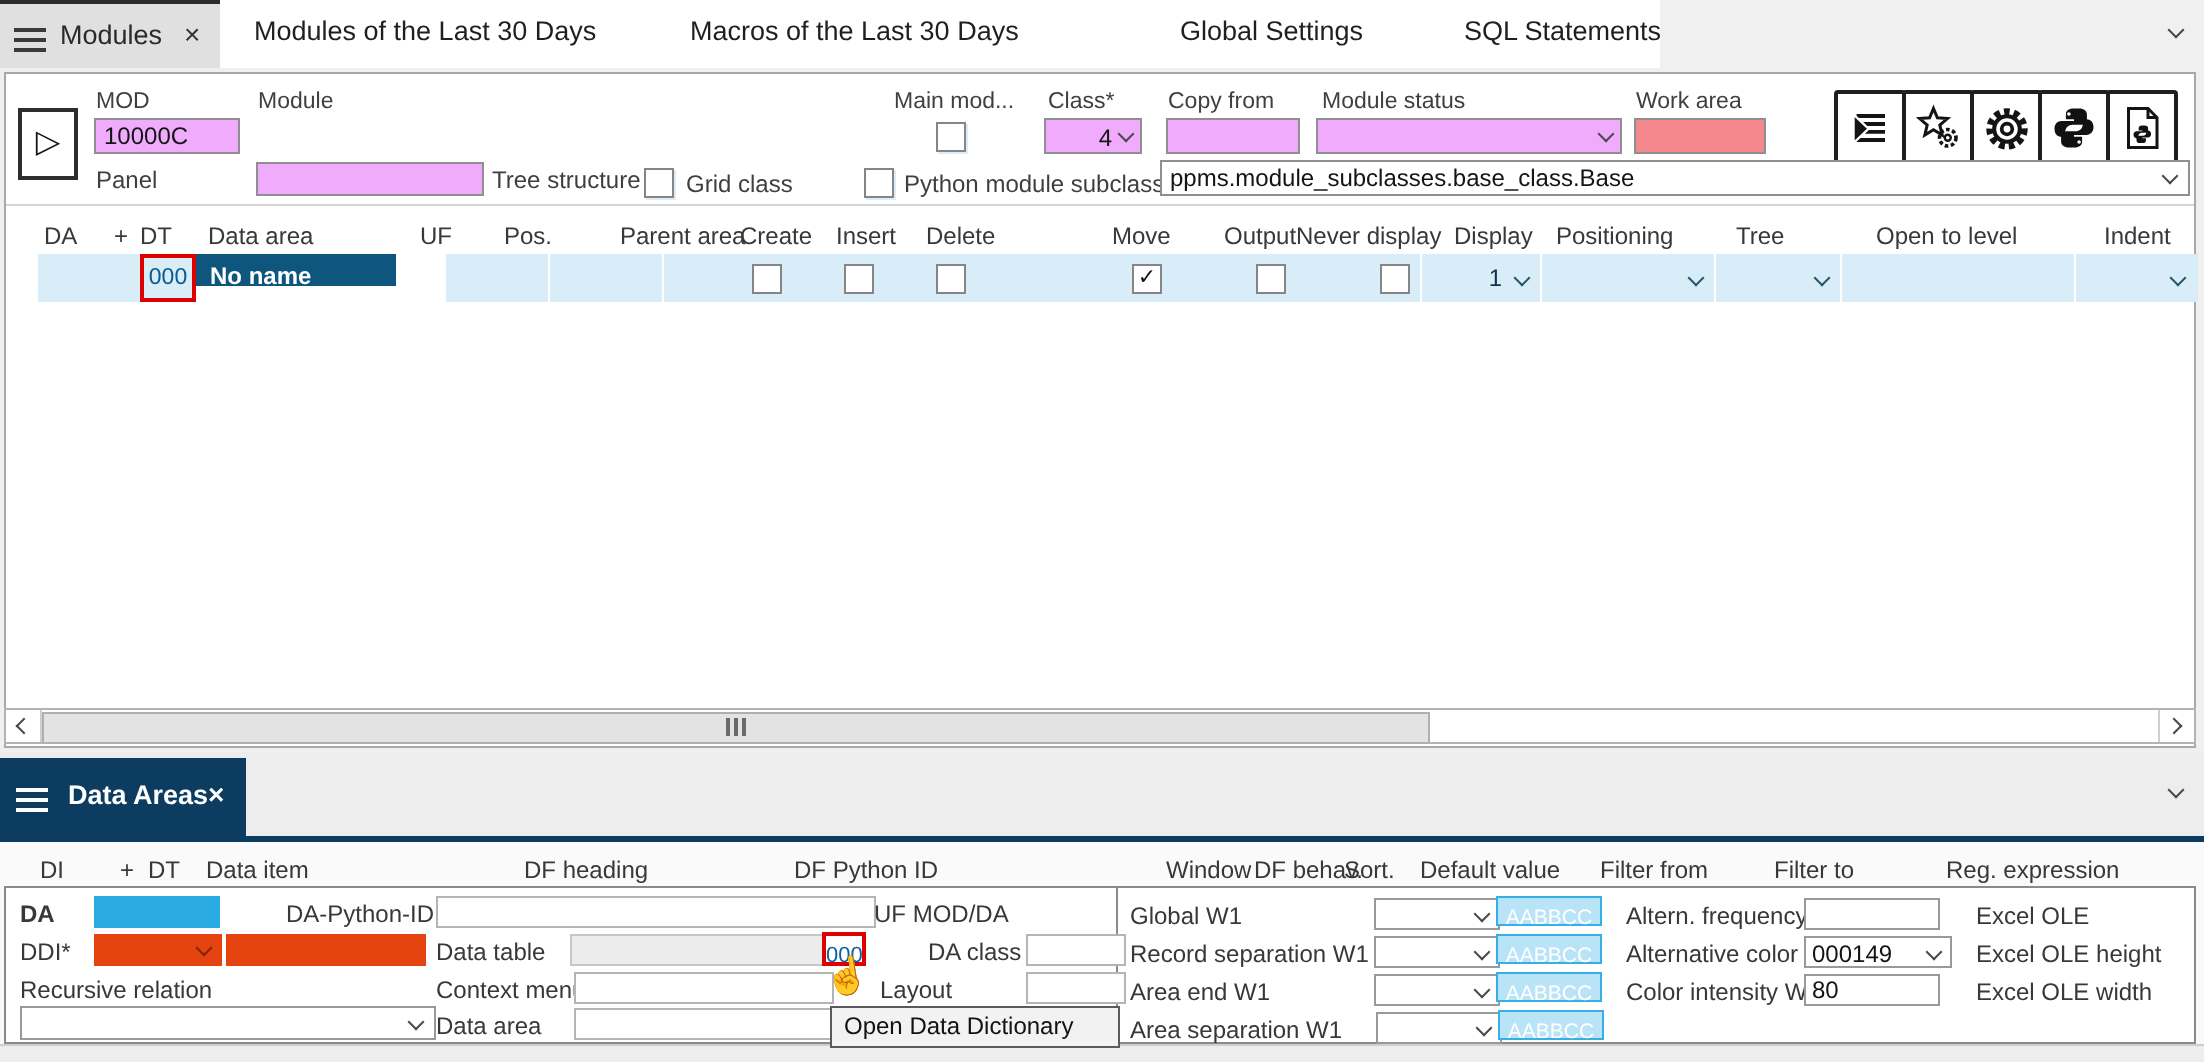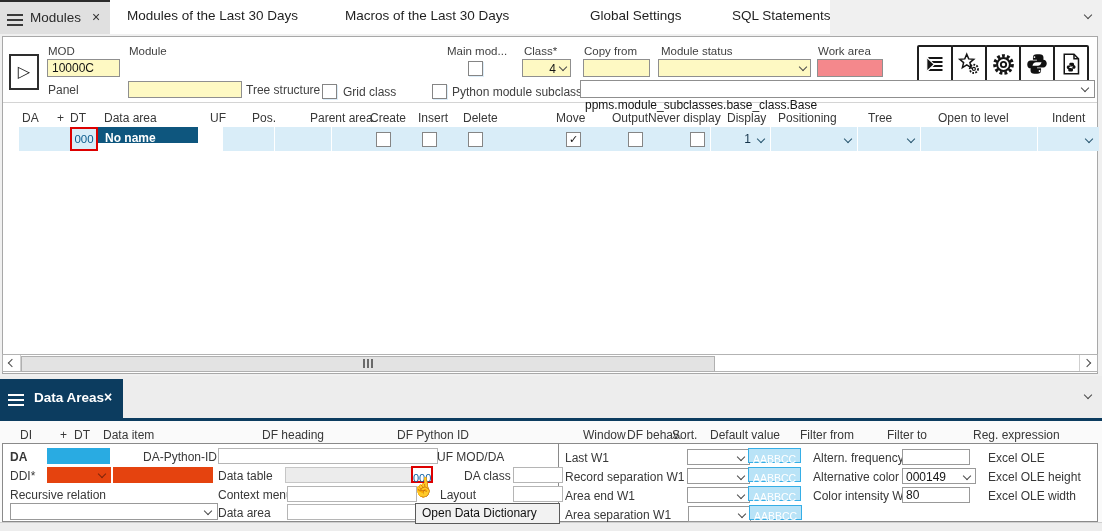--- a/index.html
+++ b/index.html
@@ -1,20 +1,20 @@
 <!DOCTYPE html>
 <html><head>
 <meta charset="utf-8">
 <style>
   html,body{margin:0;padding:0;background:#f0f0f0;font-family:"Liberation Sans",sans-serif;}
   #screen{position:relative;width:1102px;height:531px;background:#f0f0f0;overflow:hidden;}
   .abs{position:absolute;}
   .lbl{position:absolute;font-size:11.5px;color:#3f3f3f;white-space:nowrap;}
   .hdr{position:absolute;font-size:12px;color:#383838;white-space:nowrap;}
-  .inp{position:absolute;background:#fef9c3;border:1px solid #8f8f8f;font-size:12px;color:#141414;padding:0 4px;line-height:16px;white-space:nowrap;overflow:hidden;}
+  .inp{position:absolute;background:#f0abfc;border:1px solid #8f8f8f;font-size:12px;color:#141414;padding:0 4px;line-height:16px;white-space:nowrap;overflow:hidden;}
   .winp{position:absolute;background:#fff;border:1px solid #b5b5b5;font-size:12px;color:#141414;padding:0 3px;line-height:14px;}
   .chev{position:absolute;width:5px;height:5px;border-right:1.6px solid #4a4a4a;border-bottom:1.6px solid #4a4a4a;transform:rotate(45deg);}
   .chev.up-l{transform:rotate(135deg);} .chev.up-r{transform:rotate(-45deg);}
   .chk{position:absolute;width:13px;height:13px;background:#fff;border:1px solid #858585;font-size:11px;line-height:12px;text-align:center;color:#111;box-shadow:1px 1px 0 0 #dcedf9;}
   .cellblue{position:absolute;background:#d9edf8;border-left:1px solid #fff;}
   .burger i{display:block;width:16px;height:2px;margin:3px 0;background:#3a3a3a;}
   .burger.white i{background:#fff;}
   .iconbtn{position:absolute;width:32px;height:34px;background:#fff;border:2px solid #1f1f1f;border-radius:2px;display:flex;align-items:center;justify-content:center;}
   .tooltip{position:absolute;background:#f2f2f2;border:1px solid #5a5a5a;font-size:12px;color:#111;padding:2px 6px;white-space:nowrap;z-index:30;}
 </style>
@@ -111,21 +111,21 @@
   </div>
 
   <span class="lbl" style="left:48px;top:83px;font-size:12px;">Panel</span>
   <div class="inp" style="left:128px;top:81px;width:104px;height:15px;"></div>
   <span class="lbl" style="left:246px;top:83px;font-size:12px;">Tree structure</span>
   <div class="chk" style="left:322px;top:84px;"></div>
   <span class="lbl" style="left:343px;top:85px;font-size:12px;">Grid class</span>
   <div class="chk" style="left:432px;top:84px;"></div>
   <span class="lbl" style="left:452px;top:85px;font-size:12px;">Python module subclass*</span>
   <div class="winp" style="left:580px;top:80px;width:507px;height:16px;border-color:#8f8f8f;">
-    <span style="position:absolute;left:4px;top:17px;white-space:nowrap;">ppms.module_subclasses.base_class.Base</span>
+    <span style="position:absolute;left:4px;top:1px;white-space:nowrap;">ppms.module_subclasses.base_class.Base</span>
     <i class="chev" style="right:6px;top:4px;"></i>
   </div>
 
   <span class="hdr" style="left:22px;top:111px;">DA</span>
   <span class="hdr" style="left:57px;top:111px;">+</span>
   <span class="hdr" style="left:70px;top:111px;">DT</span>
   <span class="hdr" style="left:104px;top:111px;">Data area</span>
   <span class="hdr" style="left:210px;top:111px;">UF</span>
   <span class="hdr" style="left:252px;top:111px;">Pos.</span>
   <span class="hdr" style="left:310px;top:111px;">Parent area</span>
@@ -247,21 +247,21 @@
 
   <div class="winp" style="left:10px;top:503px;width:200px;height:15px;border-color:#999;">
     <i class="chev" style="right:6px;top:4px;"></i>
   </div>
   <span class="hdr" style="left:218px;top:506px;">Data area</span>
   <div class="winp" style="left:287px;top:504px;width:122px;height:14px;"></div>
 
   <span style="position:absolute;left:412px;top:477px;z-index:40;font-size:18px;color:#fff;-webkit-text-stroke:1.2px #000;transform:rotate(-8deg);">☝</span>
   <div class="tooltip" style="left:415px;top:503px;width:131px;height:15px;line-height:15px;">Open Data Dictionary</div>
 
-  <span class="hdr" style="left:565px;top:451px;">Last W1</span>
+  <span class="hdr" style="left:565px;top:451px;">Global W1</span>
   <span class="hdr" style="left:565px;top:470px;">Record separation W1</span>
   <span class="hdr" style="left:565px;top:489px;">Area end W1</span>
   <span class="hdr" style="left:565px;top:508px;">Area separation W1</span>
 
   <div class="winp" style="left:687px;top:449px;width:55px;height:14px;border-color:#999;">
       <i class="chev" style="right:5px;top:4px;"></i>
     </div>
   <div class="winp" style="left:687px;top:468px;width:55px;height:14px;border-color:#999;">
       <i class="chev" style="right:5px;top:4px;"></i>
     </div>

